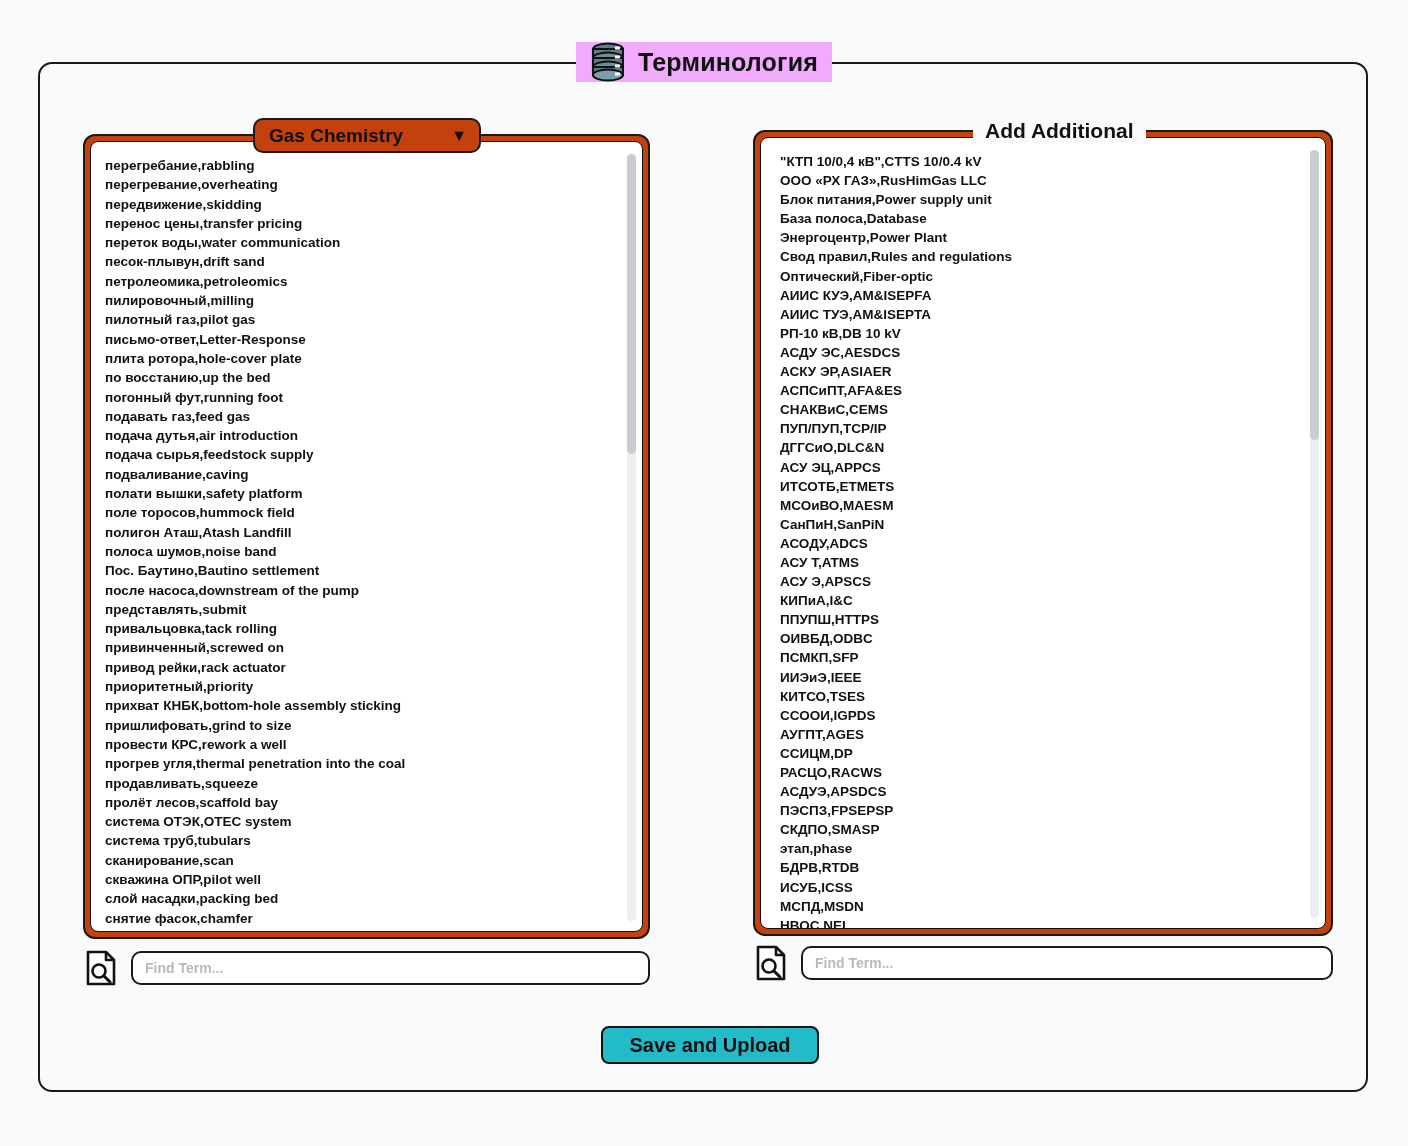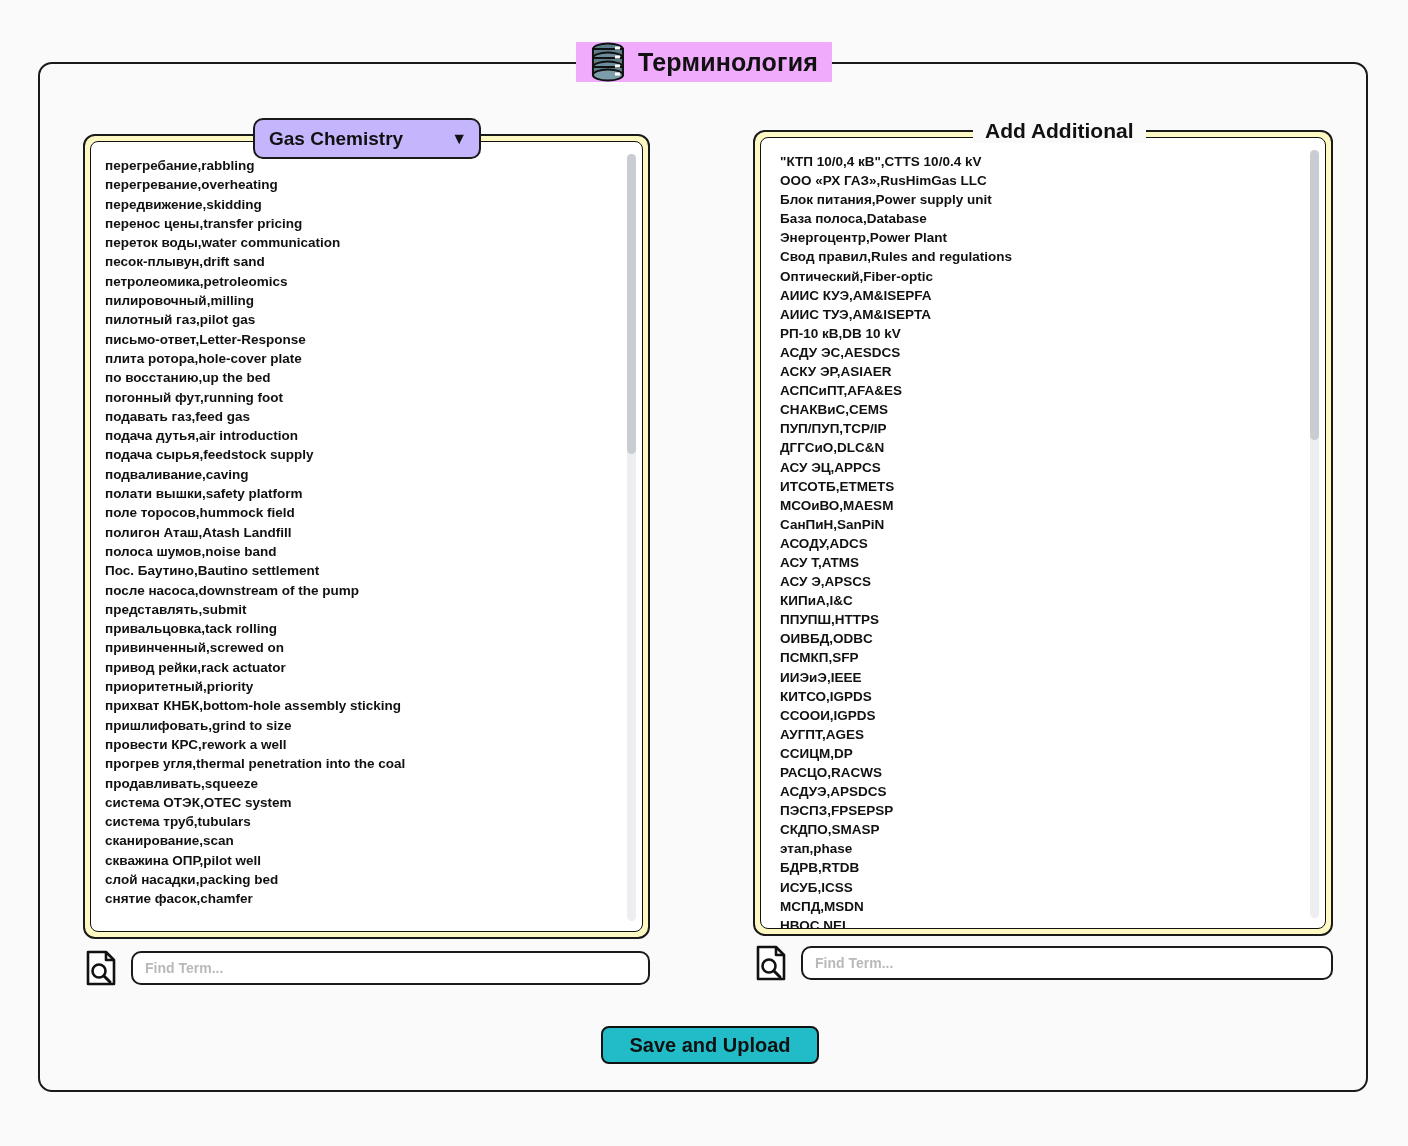--- a/index.html
+++ b/index.html
@@ -48,21 +48,21 @@
     height: 40px;
     display: block;
   }
 
   
   .panel {
     position: absolute;
     border: 2px solid #1a1a1a;
     border-radius: 12px;
     box-sizing: border-box;
-    background: #fef9c3;
+    background: #c2410c;
   }
   #left-panel {
     left: 83px;
     top: 134px;
     width: 567px;
     height: 805px;
   }
   #right-panel {
     left: 753px;
     top: 130px;
@@ -122,22 +122,22 @@
   #left-scrollbar .thumb { top: 0; height: 300px; }
   #right-scrollbar { right: 6px; top: 12px; bottom: 10px; }
   #right-scrollbar .thumb { top: 0; height: 290px; }
 
   
   .dropdown {
     position: absolute;
     left: 253px;
     top: 118px;
     width: 228px;
-    height: 41px;
-    background: #c4b5fd;
+    height: 35px;
+    background: #c2410c;
     border: 2px solid #1a1a1a;
     border-radius: 10px;
     box-sizing: border-box;
     display: flex;
     align-items: center;
     justify-content: space-between;
     padding: 0 12px 0 14px;
     z-index: 6;
   }
   .dropdown .dd-label {
@@ -270,20 +270,21 @@
         <div class="term-item">представлять,submit</div>
         <div class="term-item">привальцовка,tack rolling</div>
         <div class="term-item">привинченный,screwed on</div>
         <div class="term-item">привод рейки,rack actuator</div>
         <div class="term-item">приоритетный,priority</div>
         <div class="term-item">прихват КНБК,bottom-hole assembly sticking</div>
         <div class="term-item">пришлифовать,grind to size</div>
         <div class="term-item">провести КРС,rework a well</div>
         <div class="term-item">прогрев угля,thermal penetration into the coal</div>
         <div class="term-item">продавливать,squeeze</div>
+        <div class="term-item">пролёт лесов,scaffold bay</div>
         <div class="term-item">система ОТЭК,OTEC system</div>
         <div class="term-item">система труб,tubulars</div>
         <div class="term-item">сканирование,scan</div>
         <div class="term-item">скважина ОПР,pilot well</div>
         <div class="term-item">слой насадки,packing bed</div>
         <div class="term-item">снятие фасок,chamfer</div>
       </div>
     <div class="scrollbar" id="left-scrollbar">
       <div class="thumb"></div>
     </div>
@@ -331,21 +332,21 @@
         <div class="term-item">МСОиВО,MAESM</div>
         <div class="term-item">СанПиН,SanPiN</div>
         <div class="term-item">АСОДУ,ADCS</div>
         <div class="term-item">АСУ Т,ATMS</div>
         <div class="term-item">АСУ Э,APSCS</div>
         <div class="term-item">КИПиА,I&amp;C</div>
         <div class="term-item">ППУПШ,HTTPS</div>
         <div class="term-item">ОИВБД,ODBC</div>
         <div class="term-item">ПСМКП,SFP</div>
         <div class="term-item">ИИЭиЭ,IEEE</div>
-        <div class="term-item">КИТСО,IGPDS</div>
+        <div class="term-item">КИТСО,TSES</div>
         <div class="term-item">ССООИ,IGPDS</div>
         <div class="term-item">АУГПТ,AGES</div>
         <div class="term-item">ССИЦМ,DP</div>
         <div class="term-item">РАСЦО,RACWS</div>
         <div class="term-item">АСДУЭ,APSDCS</div>
         <div class="term-item">ПЭСПЗ,FPSEPSP</div>
         <div class="term-item">СКДПО,SMASP</div>
         <div class="term-item">этап,phase</div>
         <div class="term-item">БДРВ,RTDB</div>
         <div class="term-item">ИСУБ,ICSS</div>

